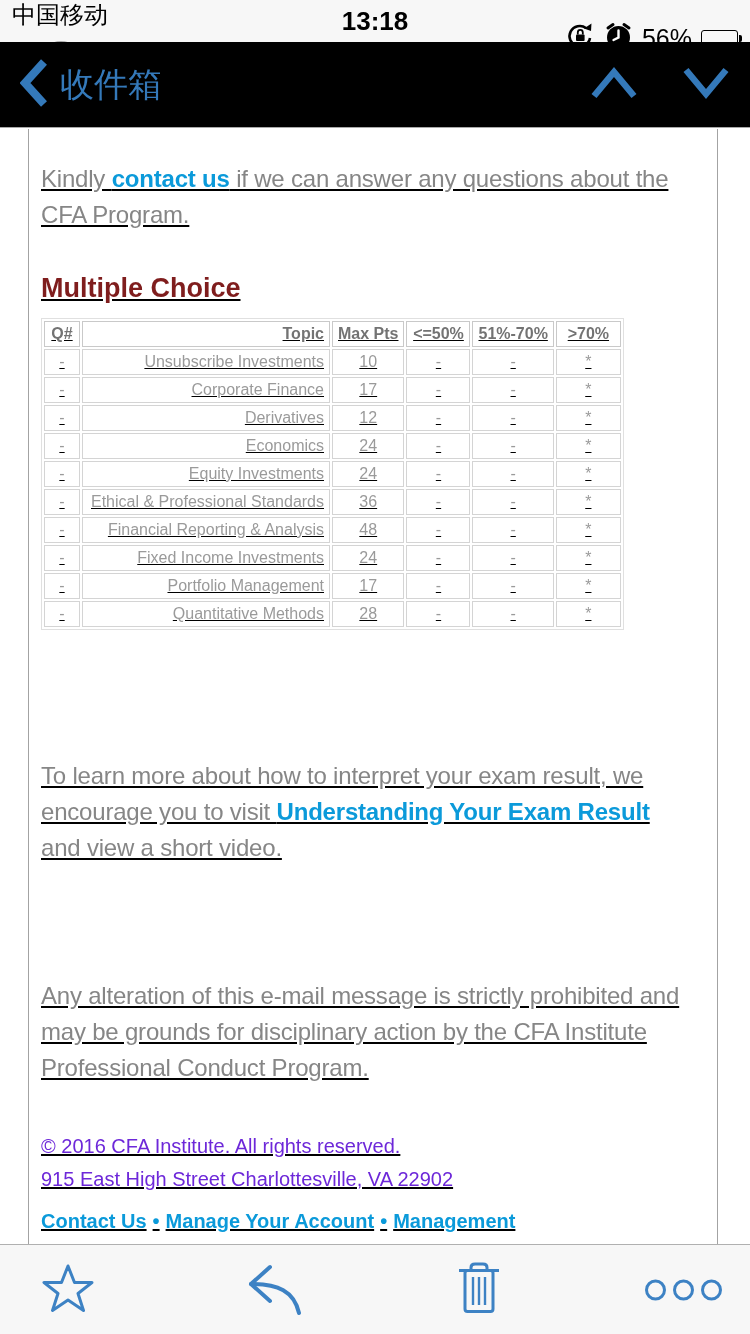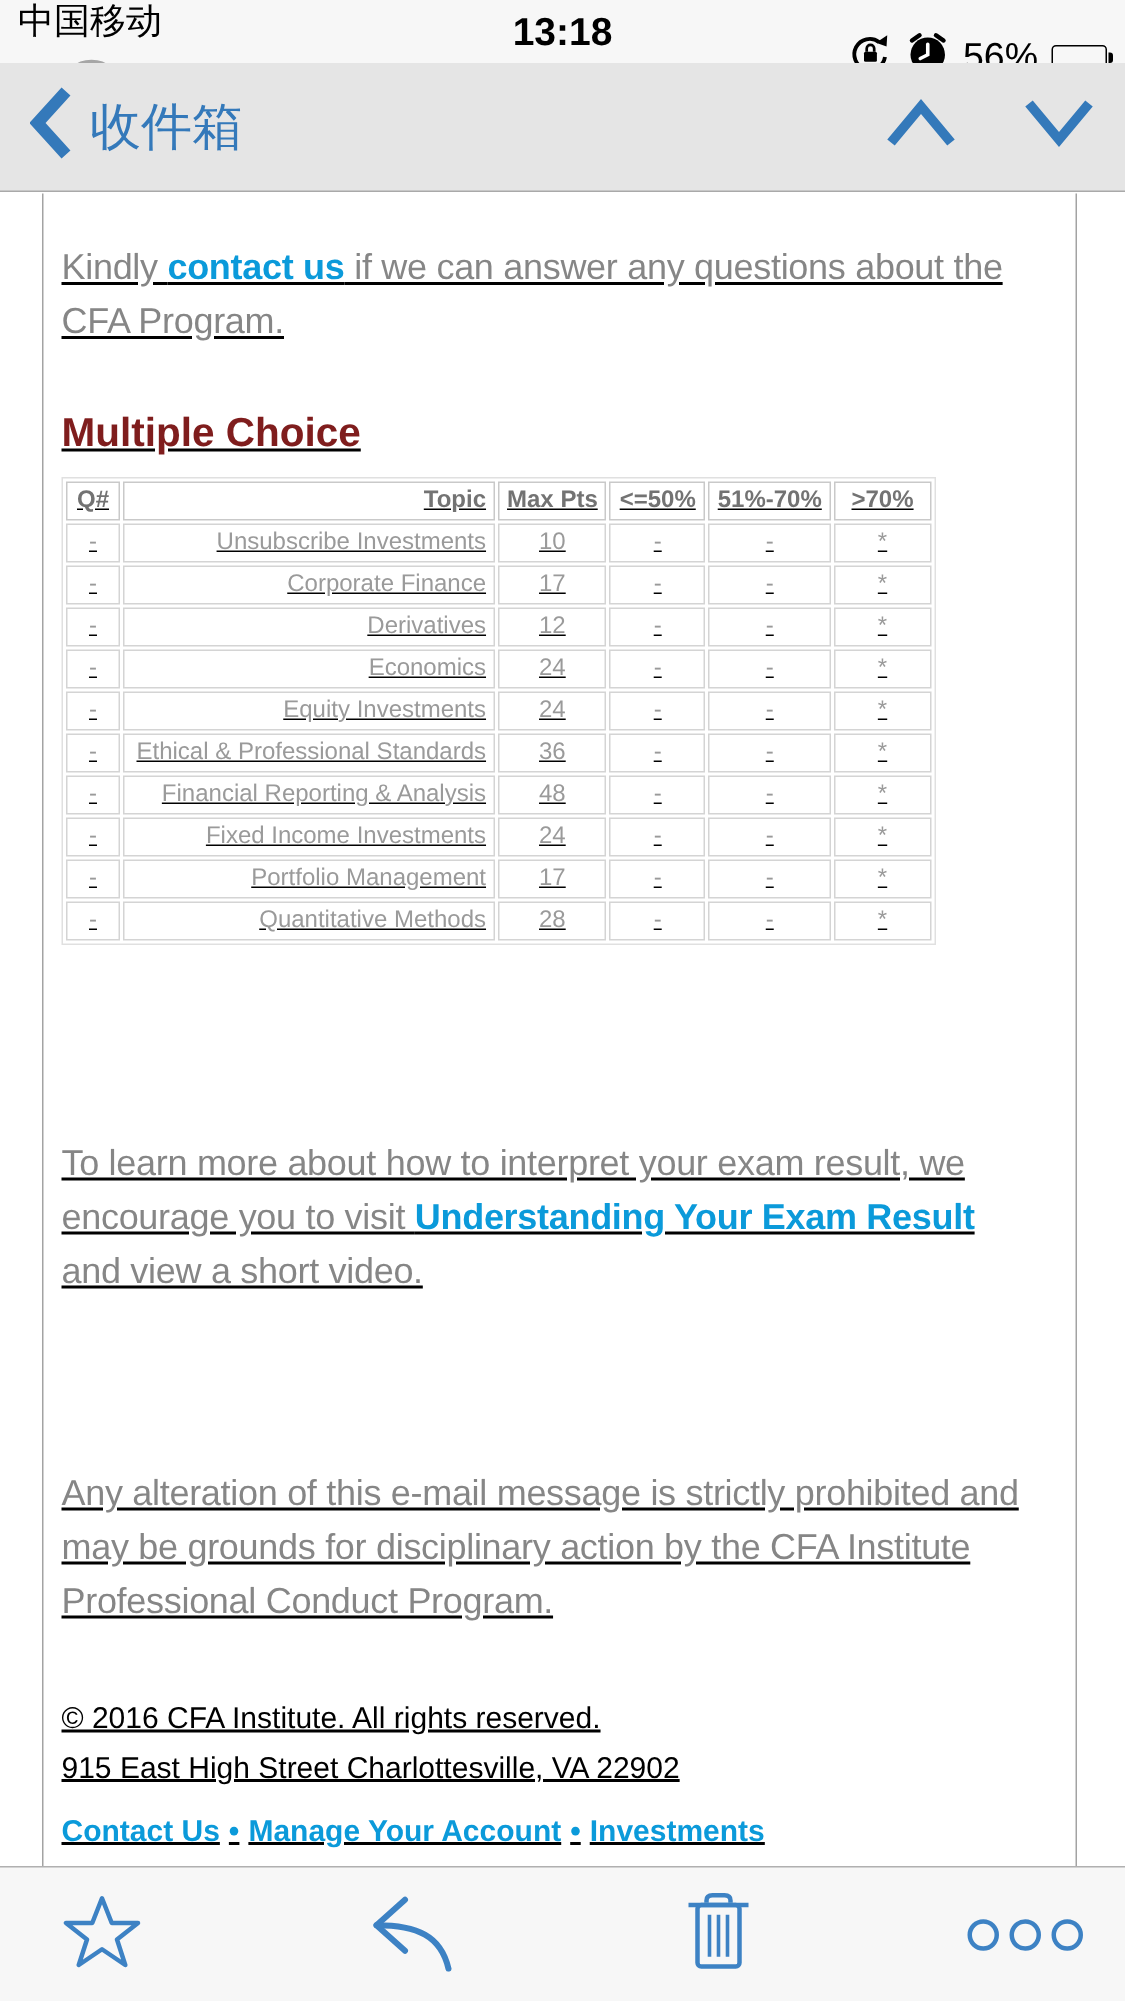--- a/index.html
+++ b/index.html
@@ -18,21 +18,21 @@
   .wifi { margin-left:2px; }
   .sb-time { position:absolute; left:0; right:0; text-align:center; font-size:26px; font-weight:600; }
   .sb-right { margin-left:auto; display:flex; align-items:center; gap:9px;margin-top:34px; }
   .batt-pct { font-size:25px; }
   .battery { position:relative; width:37px; height:17px; border:1.5px solid #000; border-radius:3px; padding:1.5px; }
   .battery .fill { height:100%; background:#000; border-radius:1px; }
   .battery .nub { position:absolute; right:-5px; top:4.5px; width:3px; height:7px; background:#000; border-radius:0 2px 2px 0; }
 
   
   .nav-bar { position:absolute; top:42px; left:0; width:750px; height:86px;
-    background:#e5e5e5; border-bottom:1px solid #a9a9a9; display:flex; align-items:center; padding:0 20px; }
+    background:#000000; border-bottom:1px solid #a9a9a9; display:flex; align-items:center; padding:0 20px; }
   .back-btn { display:flex; align-items:center; gap:12px; cursor:pointer; }
   .back-label { font-size:34px; color:#3479ba; }
   .nav-right { margin-left:auto; display:flex; align-items:center; gap:44px; }
 
   
   .email-scroll { position:absolute; top:129px; left:0; width:750px; bottom:90px; background:#fff;text-decoration:underline; }
   .email-box { margin-left:28px; width:690px; min-height:1074px;
     border-left:1px solid #a3a3a3; border-right:1px solid #a3a3a3; border-bottom:1px solid #a3a3a3;
     background:#fff; padding:32px 12px 20px 12px; }
   .para { font-size:24px; line-height:36px; color:#868686; white-space:pre-line; letter-spacing:-0.2px; }
@@ -43,21 +43,21 @@
     border:1px solid #e0e0e0; background:#fff; }
   table.results th, table.results td { border:1px solid #d4d4d4; font-size:16px; line-height:18px;
     padding:3px 5px; text-align:center; color:#9a9a9a; background:#fff; white-space:nowrap; }
   table.results th { font-weight:bold; color:#737373; border-color:#c9c9c9; }
   table.results th.topic, table.results td.topic { text-align:right; padding-left:8px; }
   .col-q { width:36px; } .col-topic { width:214px; } .col-max { width:72px; }
   .col-a { width:64px; } .col-b { width:67px; } .col-c { width:65px; }
 
   .para.interpret { margin-top:128px; }
   .para.disclaimer { margin-top:112px; }
-  .footer-small { margin-top:44px; font-size:20px; line-height:33px; color:#000000; }
+  .footer-small { margin-top:44px; font-size:20px; line-height:33px; color:#6d28d9; }
   .footer-links { margin-top:14px; font-size:20px; font-weight:bold; color:#8d8d8d; }
   .footer-links a { color:#0b9ada; text-decoration:none; font-weight:bold; }
   .footer-links .sep { color:#0b9ada; margin:0 6px; }
 
   
   .toolbar { position:absolute; left:0; bottom:0; width:750px; height:90px;
     background:#f7f7f7; border-top:1px solid #b0b0b0; }
   .tb-icon { position:absolute; top:50%; transform:translateY(-50%); cursor:pointer; }
   .tb-flag { left:42px; } .tb-reply { left:244px; } .tb-trash { left:456px; } .tb-more { left:645px; }
   .ellipsis { display:flex; gap:7px; }
@@ -248,21 +248,21 @@
       <p class="para interpret"><span>To learn more about how to interpret your exam result, we
 encourage you to visit </span><a href="#">Understanding Your Exam Result</a><span>
 and view a short video.</span></p>
 
       <p class="para disclaimer">Any alteration of this e-mail message is strictly prohibited and
 may be grounds for disciplinary action by the CFA Institute
 Professional Conduct Program.</p>
 
       <p class="footer-small"><span>© 2016 CFA Institute. All rights reserved.</span><br><span>915 East High Street Charlottesville, VA 22902</span></p>
 
-      <p class="footer-links"><a href="#">Contact Us</a><span class="sep">•</span><a href="#">Manage Your Account</a><span class="sep">•</span><a href="#">Investments</a></p>
+      <p class="footer-links"><a href="#">Contact Us</a><span class="sep">•</span><a href="#">Manage Your Account</a><span class="sep">•</span><a href="#">Management</a></p>
 
     </div>
   </div>
 
   <div class="toolbar">
     <span class="tb-icon tb-flag">
       <svg width="52" height="50" viewBox="0 0 52 50">
         <polygon points="26,3 32.5,19.5 50,19.5 36,30.5 41.5,47.5 26,37 10.5,47.5 16,30.5 2,19.5 19.5,19.5" fill="none" stroke="#3d82c4" stroke-width="3" stroke-linejoin="round"></polygon>
       </svg>
     </span>

